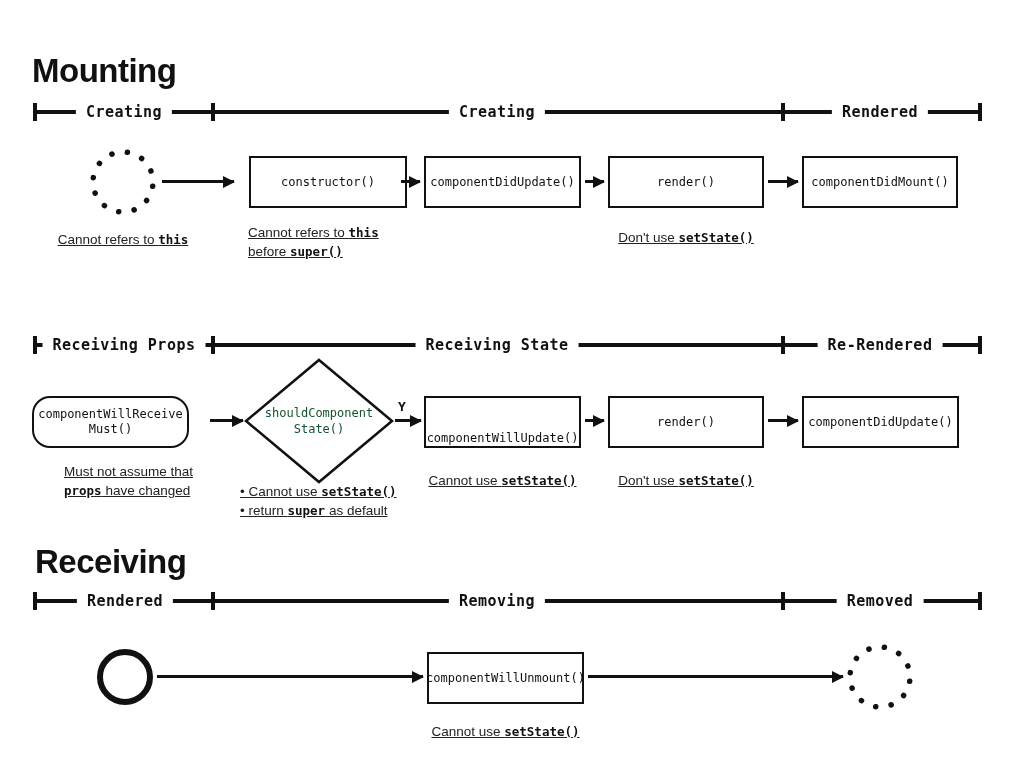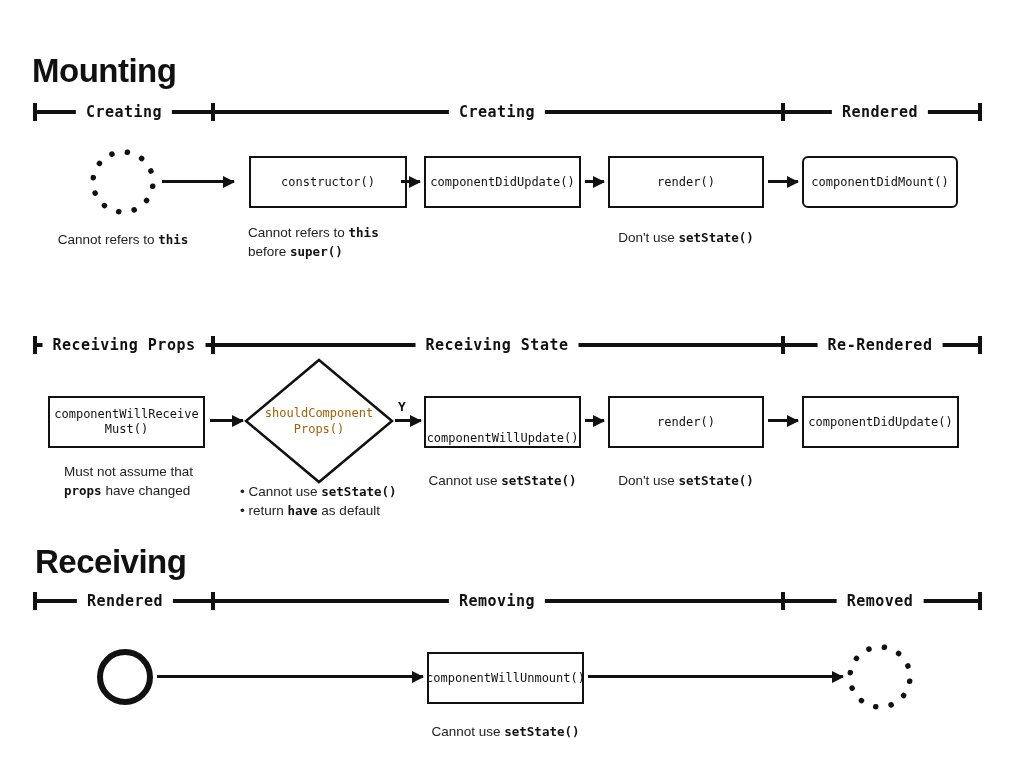--- a/index.html
+++ b/index.html
@@ -19,25 +19,25 @@
         font-family:"DejaVu Sans Mono",monospace;font-size:12px;line-height:15px;
         text-align:center;color:#111;white-space:nowrap;}
   
   .arrow{height:3px;background:#111;}
   .arrow::after{content:"";position:absolute;right:-1px;top:50%;transform:translateY(-50%);
         width:0;height:0;border-left:12px solid #111;
         border-top:6.5px solid transparent;border-bottom:6.5px solid transparent;}
   
   .solid-circle{box-sizing:border-box;width:56px;height:56px;border:6px solid #111;border-radius:50%;background:#fff;}
   
-  .note{font-size:13.5px;line-height:18.5px;color:#222;white-space:nowrap;}
+  .note{font-size:13.5px;line-height:18.5px;color:#222;white-space:nowrap;text-decoration:underline;}
   .note .code{font-family:"DejaVu Sans Mono",monospace;font-weight:bold;font-size:12.5px;color:#111;}
   .note.center{text-align:center;}
   .diamond-text{display:flex;flex-direction:column;align-items:center;justify-content:center;
-        font-family:"DejaVu Sans Mono",monospace;font-size:12px;line-height:16px;text-align:center;color:#a16207;}
+        font-family:"DejaVu Sans Mono",monospace;font-size:12px;line-height:16px;text-align:center;color:#14532d;}
   .y-label{font-family:"DejaVu Sans Mono",monospace;font-weight:bold;font-size:13px;color:#111;}
 </style>
 </head>
 <body>
 
 <div class="canvas">
 
   <div class="abs section-title" style="left:32px;top:52px;">Mounting</div>
 
   <div class="abs tl-line" style="left:33px;top:110px;width:949px;"></div>
@@ -58,21 +58,21 @@
   </div>
   <div class="abs arrow" style="left:401px;top:180px;width:19px;"></div>
   <div class="abs node" style="left:424px;top:156px;width:157px;">
     <span>componentDidUpdate()</span>
   </div>
   <div class="abs arrow" style="left:585px;top:180px;width:19px;"></div>
   <div class="abs node" style="left:608px;top:156px;width:156px;">
     <span>render()</span>
   </div>
   <div class="abs arrow" style="left:768px;top:180px;width:30px;"></div>
-  <div class="abs node" style="left:802px;top:156px;width:156px;border-radius:6px;">
+  <div class="abs node" style="left:802px;top:156px;width:156px;">
     <span>componentDidMount()</span>
   </div>
 
   <div class="abs note center" style="left:40px;top:231px;width:166px;">
     <span>Cannot refers to </span><span class="code">this</span>
   </div>
   <div class="abs note" style="left:248px;top:224px;">
     <div><span>Cannot refers to </span><span class="code">this</span></div>
     <div><span>before </span><span class="code">super()</span></div>
   </div>
@@ -83,31 +83,31 @@
 
   <div class="abs tl-line" style="left:33px;top:343px;width:949px;"></div>
   <div class="abs tl-tick" style="left:33px;top:336px;"></div>
   <div class="abs tl-tick" style="left:211px;top:336px;"></div>
   <div class="abs tl-tick" style="left:781px;top:336px;"></div>
   <div class="abs tl-tick" style="left:978px;top:336px;"></div>
   <div class="abs tl-label" style="left:124px;top:336px;">Receiving Props</div>
   <div class="abs tl-label" style="left:497px;top:336px;">Receiving State</div>
   <div class="abs tl-label" style="left:880px;top:336px;">Re-Rendered</div>
 
-  <div class="abs node" style="left:48px;top:396px;width:157px;">
+  <div class="abs node" style="left:32px;top:396px;width:157px;border-radius:18px;">
     <span>componentWillReceive</span>
     <span>Must()</span>
   </div>
   <div class="abs arrow" style="left:210px;top:419px;width:33px;"></div>
   <svg class="abs" style="left:244px;top:358px;" width="150" height="126">
     <polygon points="75,2 148,63 75,124 2,63" fill="#fff" stroke="#111" stroke-width="2.5"></polygon>
   </svg>
   <div class="abs diamond-text" style="left:244px;top:358px;width:150px;height:126px;">
     <span>shouldComponent</span>
-    <span>Props()</span>
+    <span>State()</span>
   </div>
   <div class="abs y-label" style="left:398px;top:399px;">Y</div>
   <div class="abs arrow" style="left:395px;top:419px;width:26px;"></div>
   <div class="abs node" style="left:424px;top:396px;width:157px;justify-content:flex-end;">
     <span>componentWillUpdate()</span>
   </div>
   <div class="abs arrow" style="left:585px;top:419px;width:19px;"></div>
   <div class="abs node" style="left:608px;top:396px;width:156px;">
     <span>render()</span>
   </div>
@@ -115,21 +115,21 @@
   <div class="abs note" style="left:64px;top:463px;">
     <div>Must not assume that</div>
     <div><span class="code">props</span><span> have changed</span></div>
   </div>
 
   <div class="abs node" style="left:802px;top:396px;width:157px;">
     <span>componentDidUpdate()</span>
   </div>
   <div class="abs note" style="left:240px;top:483px;">
     <div><span>•  Cannot use </span><span class="code">setState()</span></div>
-    <div><span>•  return </span><span class="code">have</span><span> as default</span></div>
+    <div><span>•  return </span><span class="code">super</span><span> as default</span></div>
   </div>
   <div class="abs note center" style="left:424px;top:472px;width:157px;">
     <span>Cannot use </span><span class="code">setState()</span>
   </div>
   <div class="abs note center" style="left:608px;top:472px;width:156px;">
     <span>Don't use </span><span class="code">setState()</span>
   </div>
 
   <div class="abs section-title" style="left:35px;top:543px;">Receiving</div>
 

